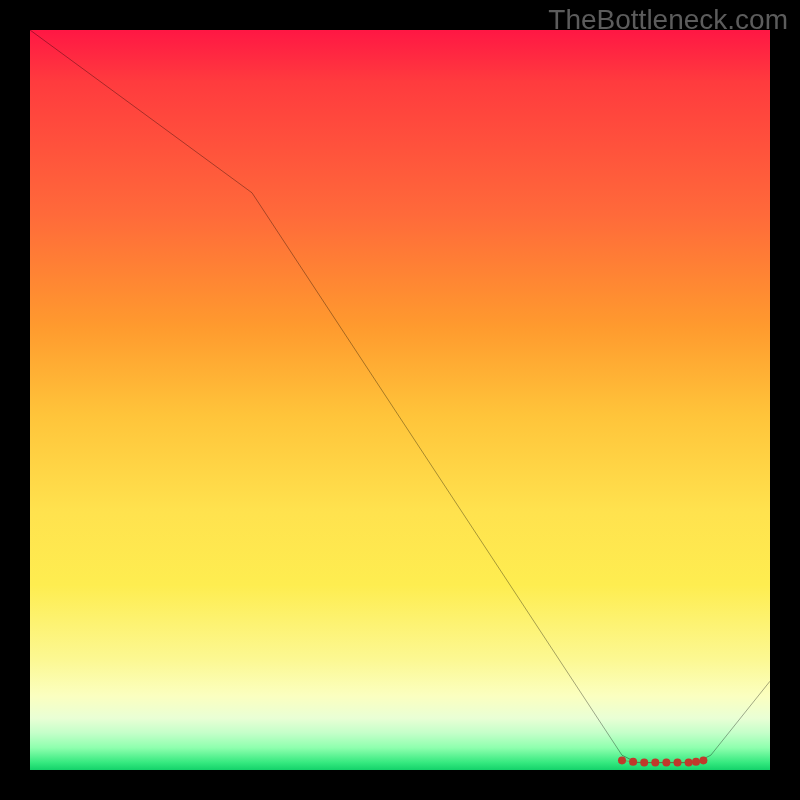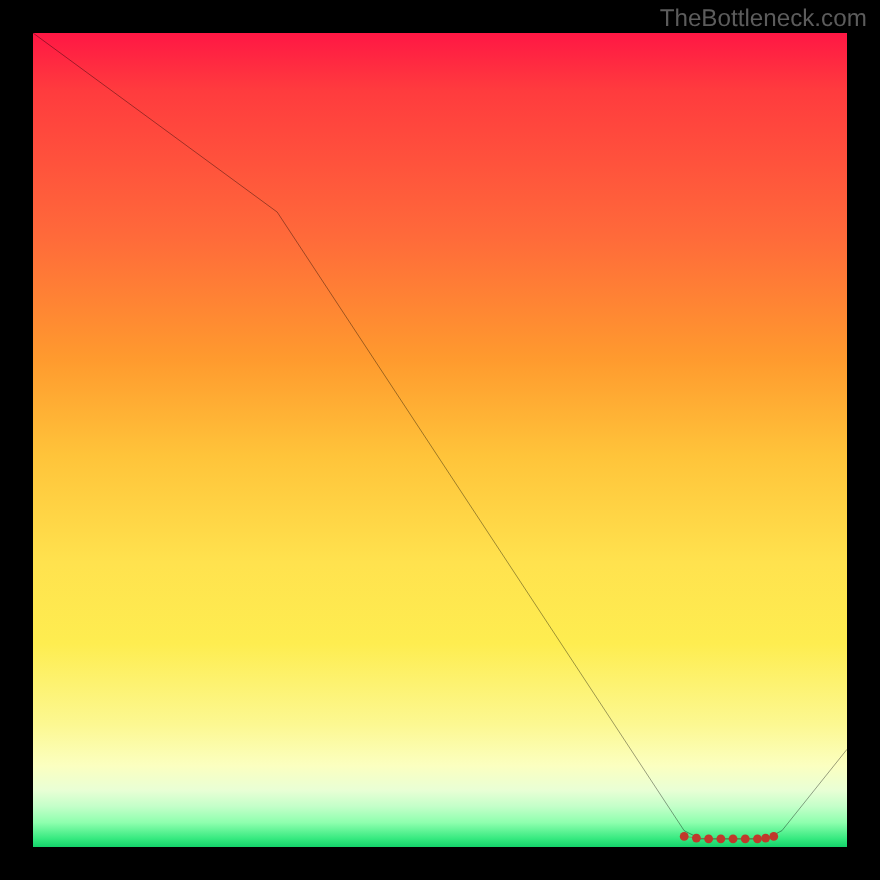--- a/index.html
+++ b/index.html
@@ -15,21 +15,21 @@
     position: relative;
     width: 800px;
     height: 800px;
     background: #000;
   }
   .watermark {
     position: absolute;
     top: 4px;
     right: 12px;
     color: #5c5c5c;
-    font-size: 22px;
+    font-size: 28px;
     font-weight: 500;
     letter-spacing: 0px;
   }
   .plot {
     position: absolute;
     left: 30px;
     top: 30px;
     width: 740px;
     height: 740px;
     background: linear-gradient(

